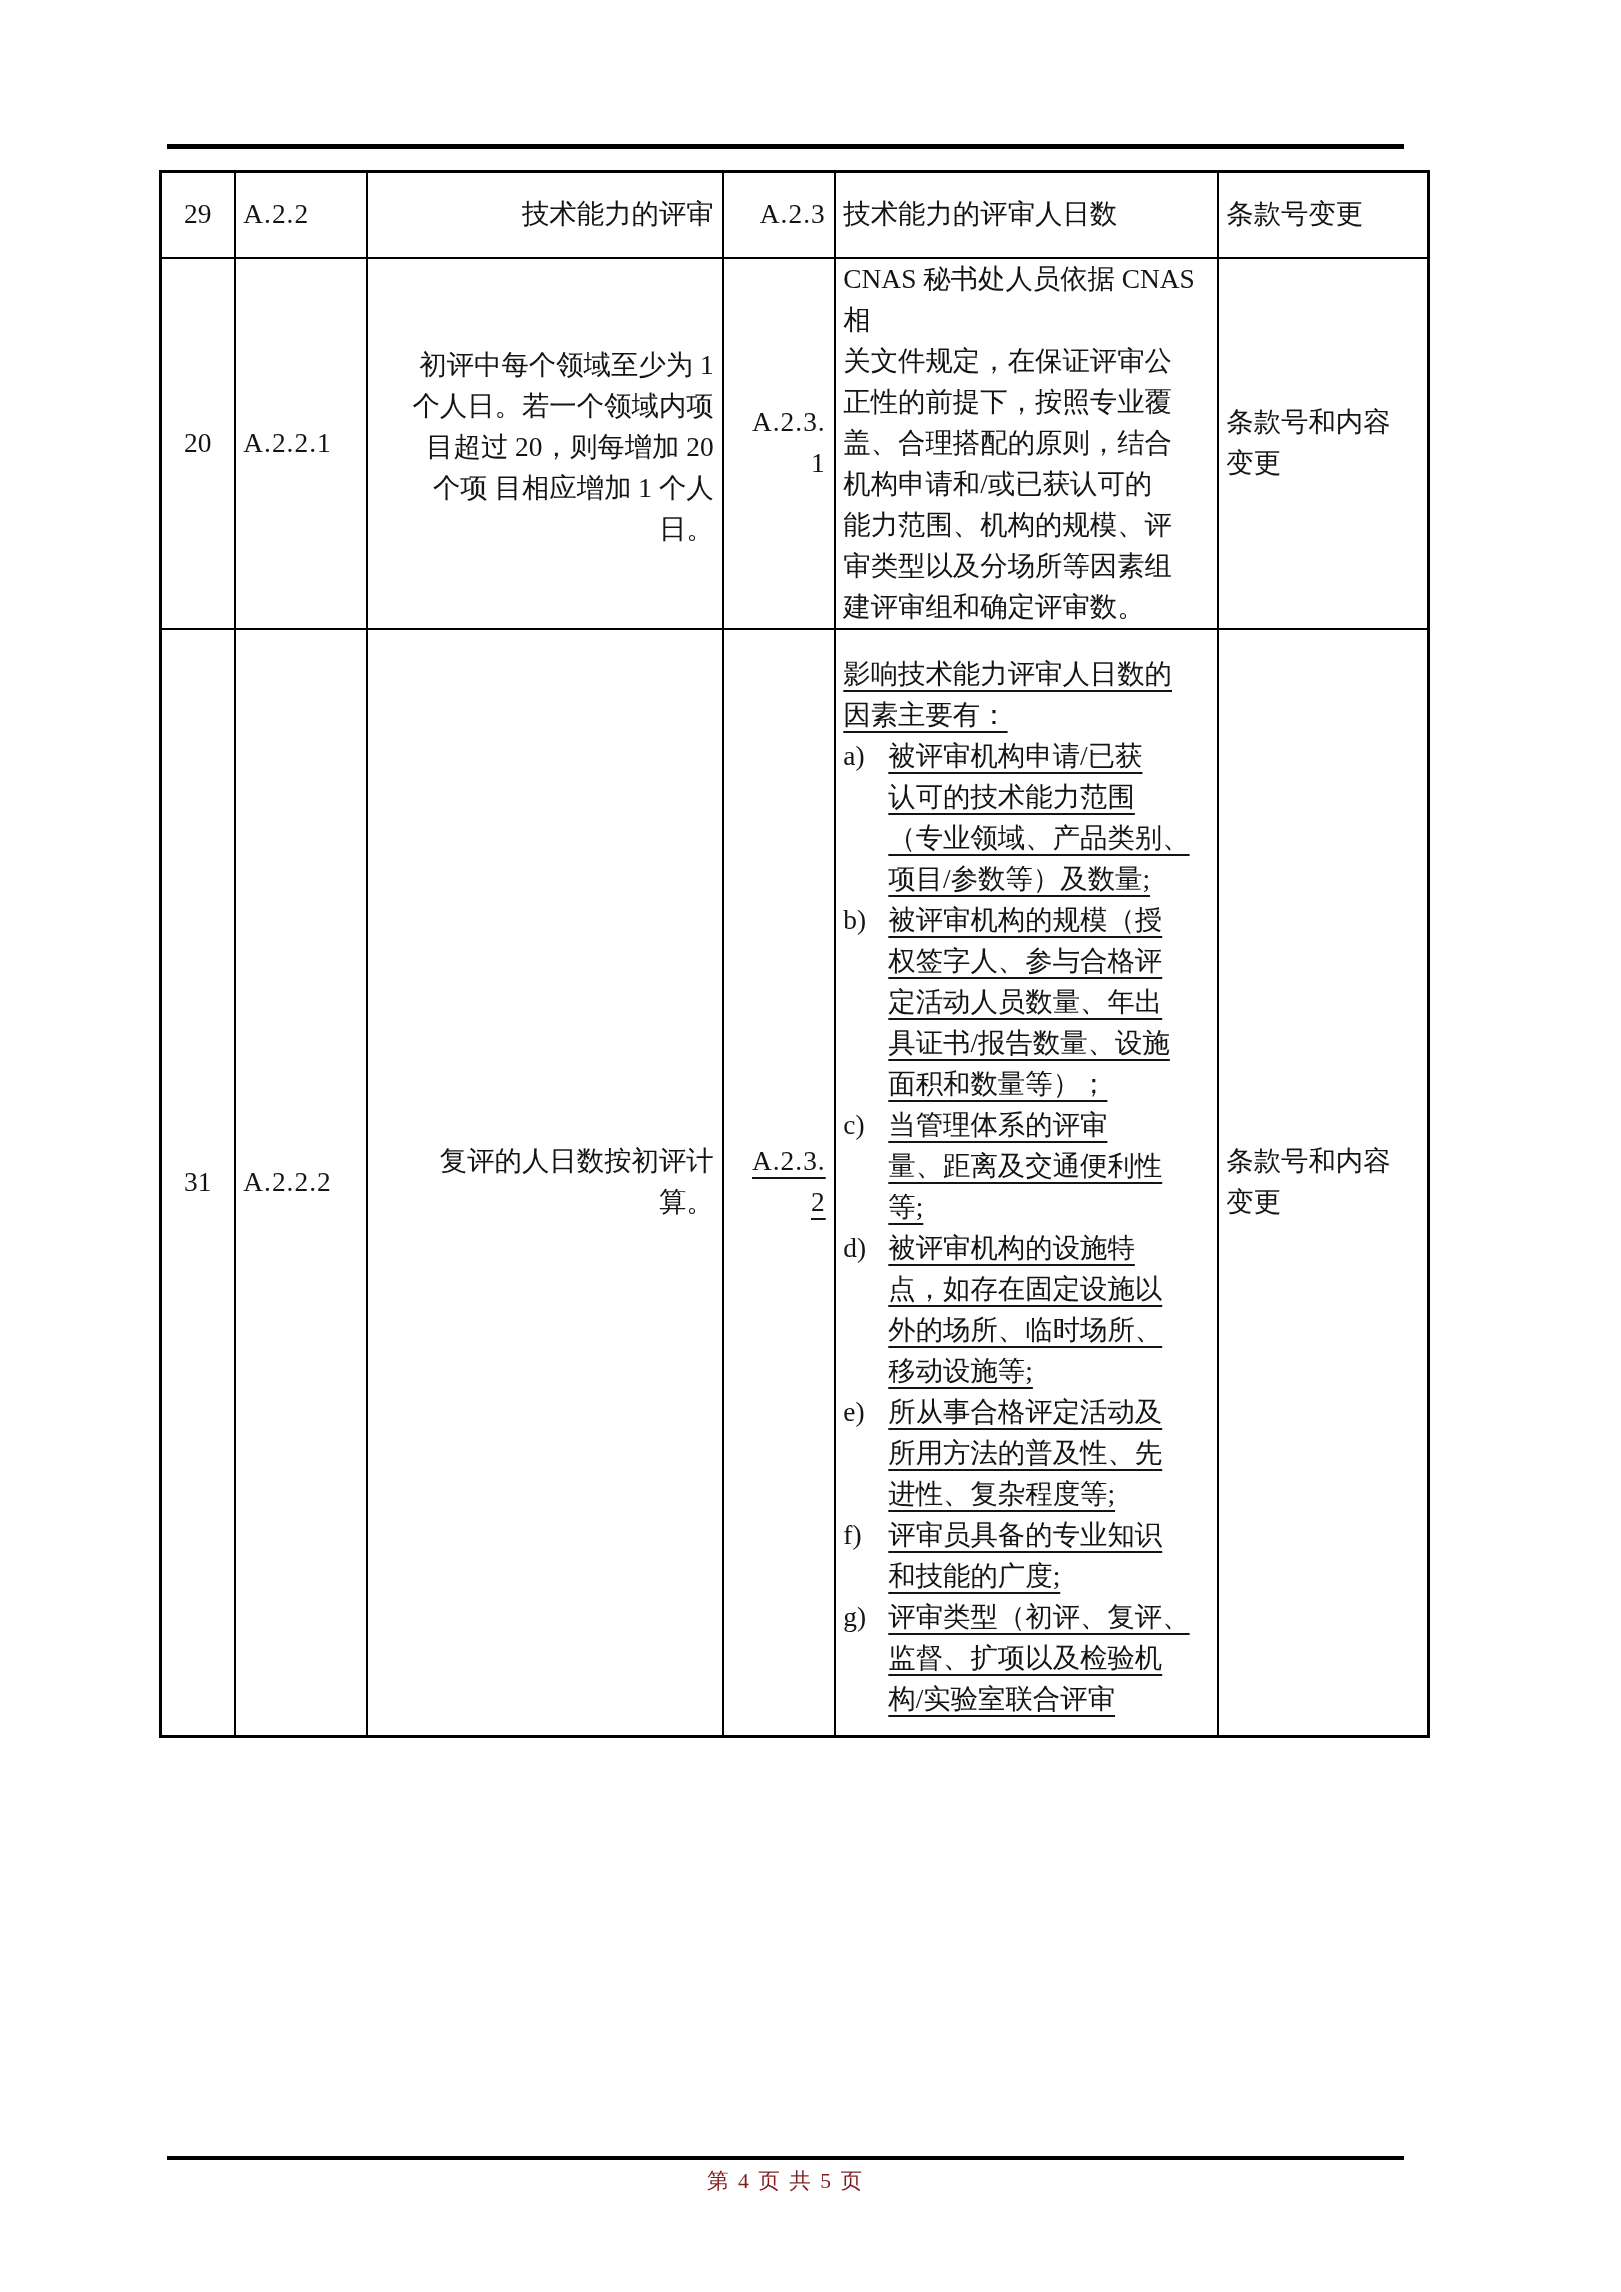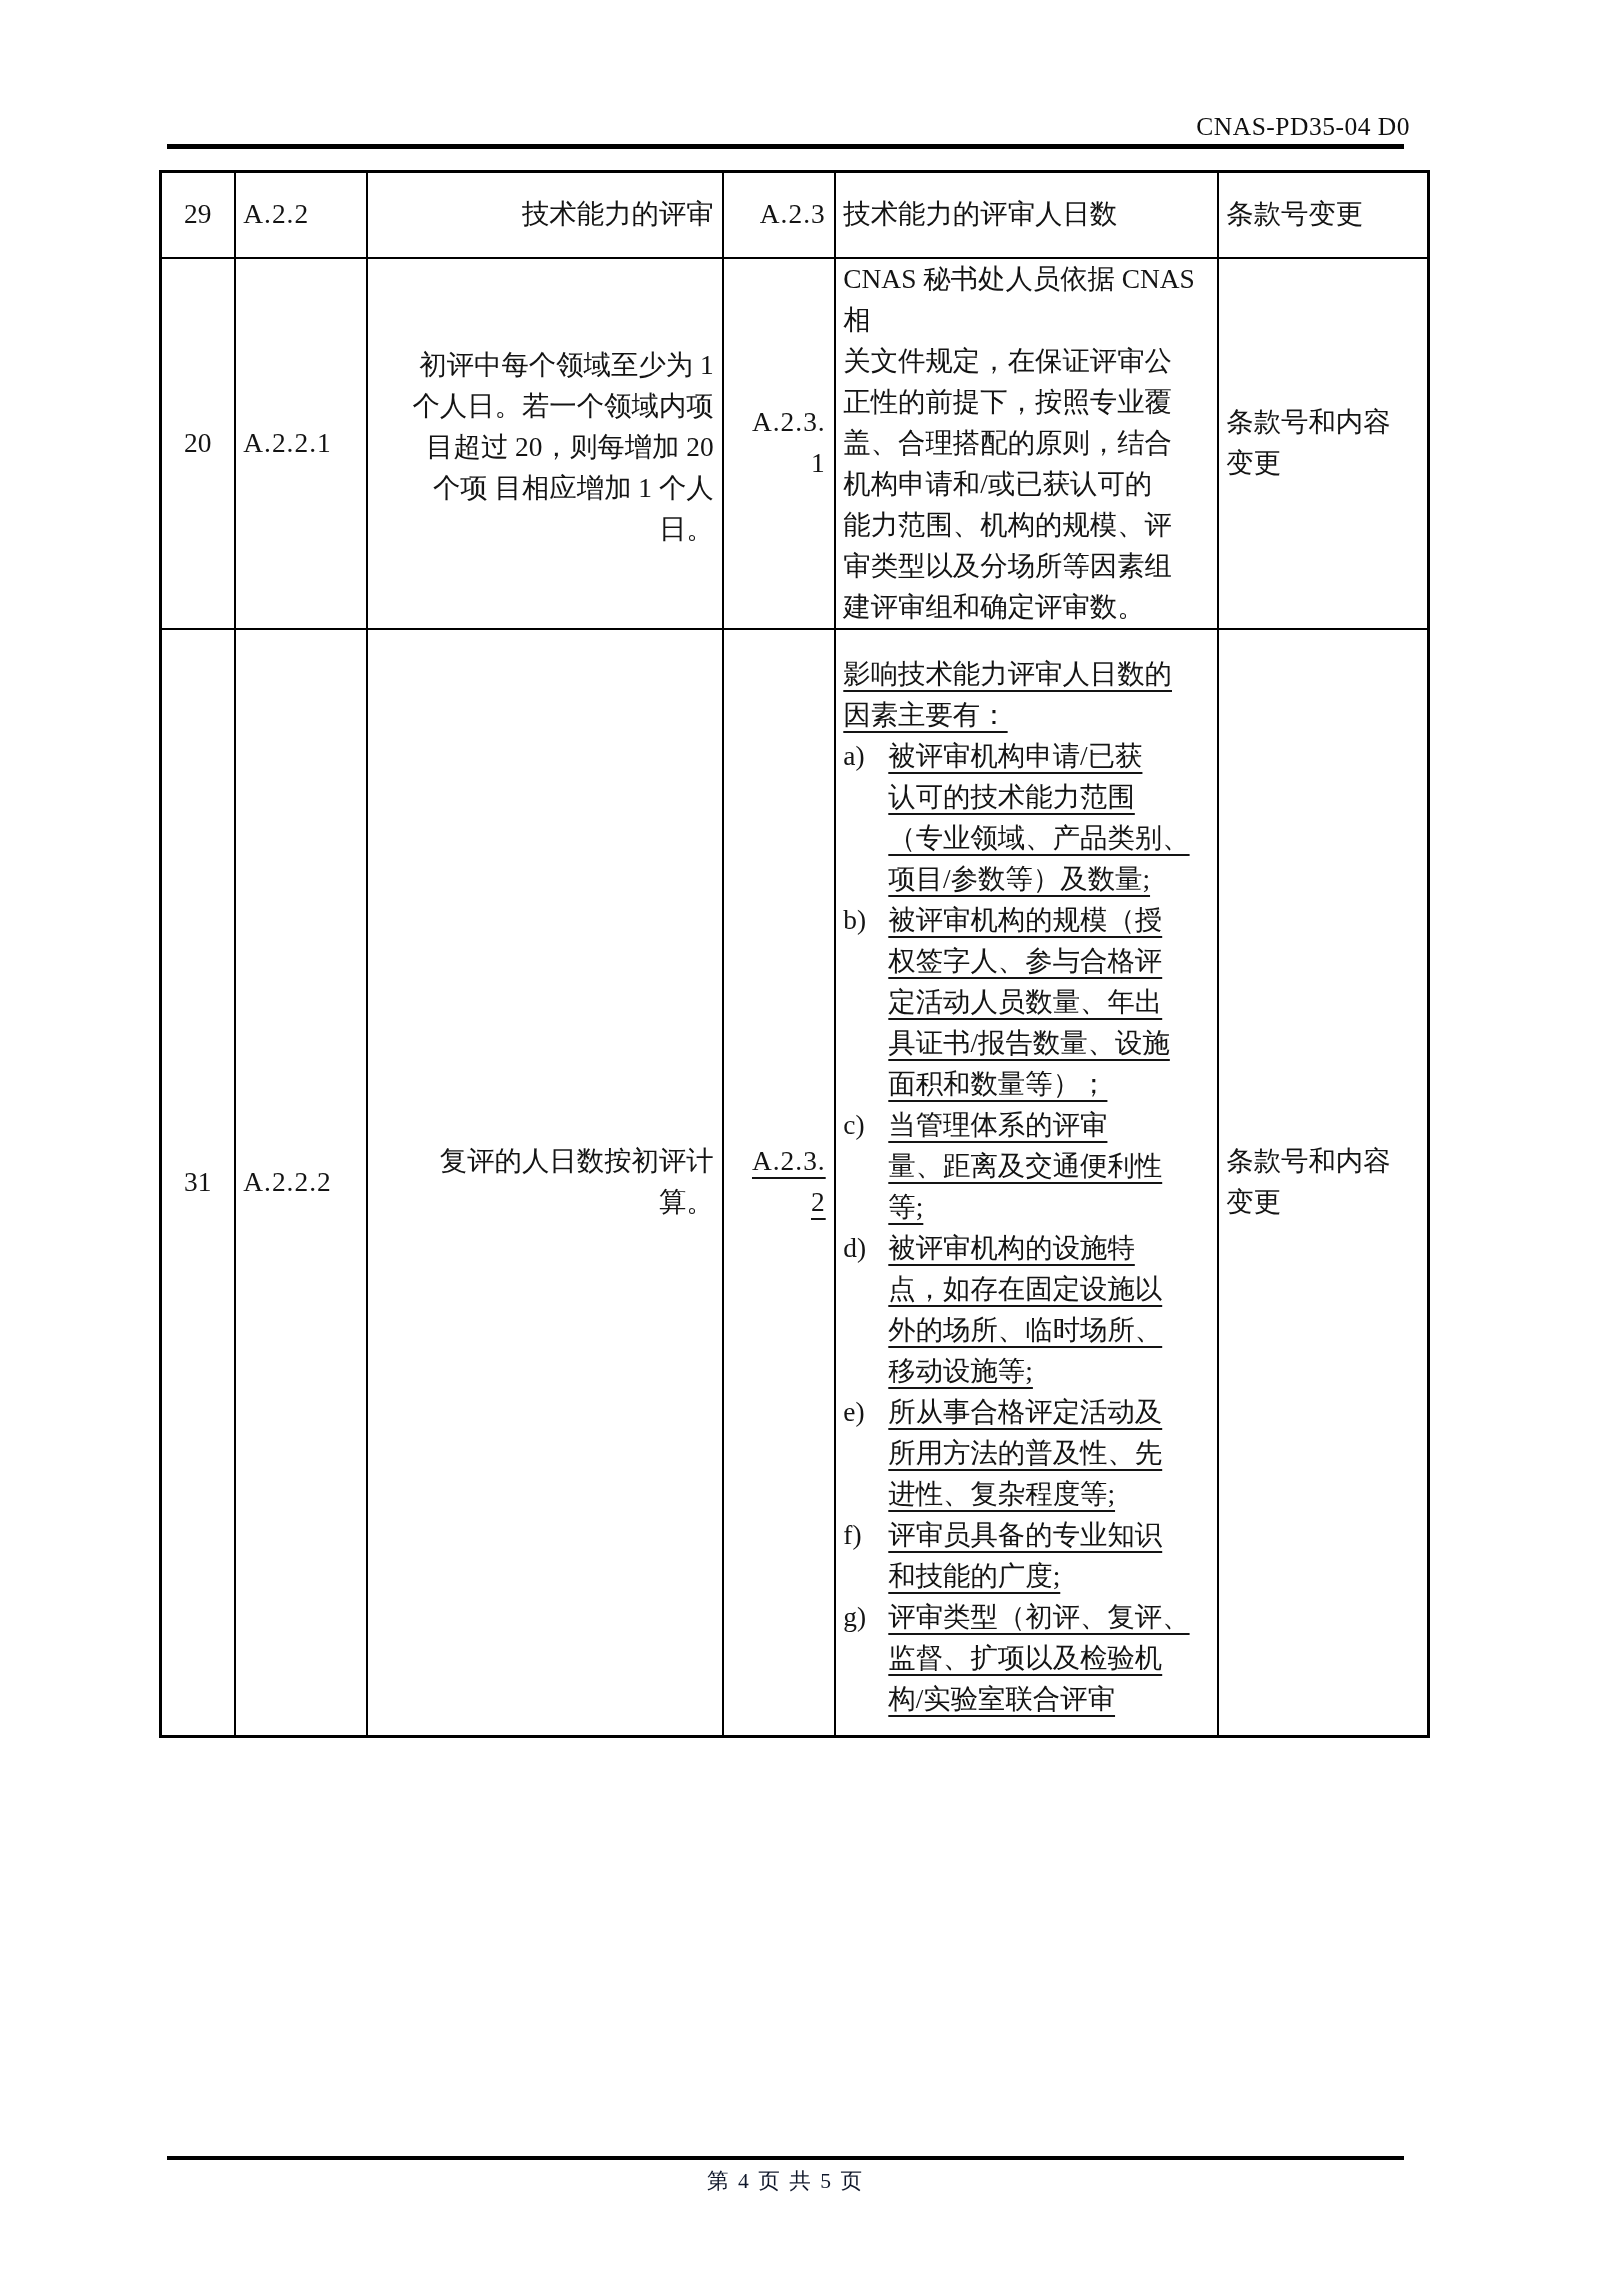--- a/index.html
+++ b/index.html
@@ -92,29 +92,28 @@
   }
   .page-num {
     position: absolute;
     left: 167px;
     top: 2166px;
     width: 1237px;
     text-align: center;
     font-size: 21.6px;
     line-height: 31px;
     letter-spacing: 2px;
-    color: #0f172a;
+    color: #7f1d1d;
   }
 </style>
 </head>
 <body>
 
 <div class="page">
 
-  <div class="doc-code">CNAS-PD35-04 D0</div>
   <div class="header-rule"></div>
 
   <table class="cmp">
     <colgroup>
       <col style="width:74px">
       <col style="width:132px">
       <col style="width:356px">
       <col style="width:112px">
       <col style="width:383px">
       <col style="width:211px">

